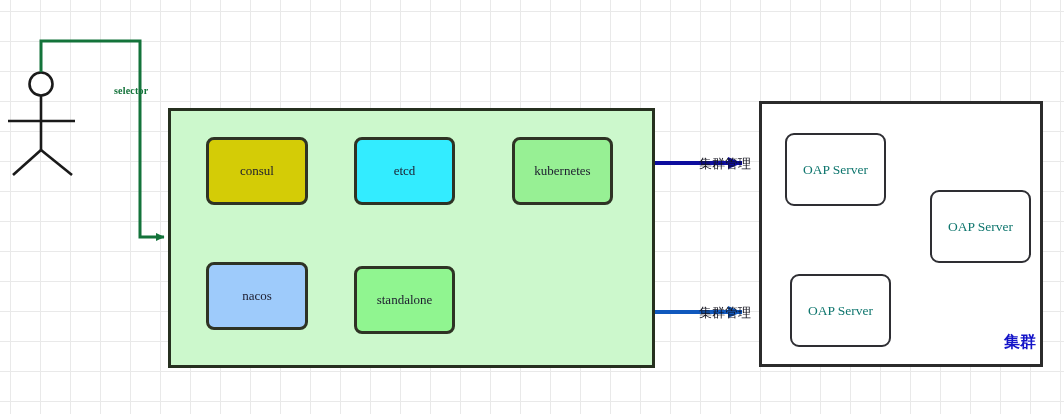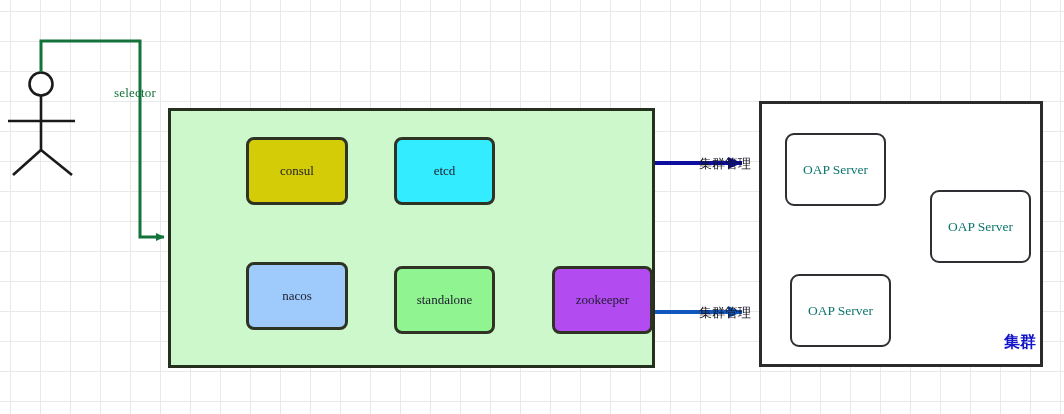--- a/index.html
+++ b/index.html
@@ -33,21 +33,20 @@
     display: flex;
     align-items: center;
     justify-content: center;
     font-family: "Liberation Serif", "DejaVu Serif", serif;
     color: #1c1c2e;
   }
   .service-box {
     border: 3px solid #2e3324;
     border-radius: 8px;
     font-size: 13px;
-    margin-left: 40px;
   }
   .group-box {
     background: #ccf8cc;
     border: 3px solid #26301f;
   }
   .cluster-box {
     background: #ffffff;
     border: 3px solid #2b2b2b;
   }
   .oap-box {
@@ -58,22 +57,22 @@
     color: #0f766e;
   }
   .edge-label {
     position: absolute;
     font-size: 12.5px;
     white-space: nowrap;
     font-family: "Liberation Serif", "DejaVu Serif", serif;
   }
   .selector-label {
     color: #13733a;
-    font-weight: normal;
-    font-size: 13px;
+    font-weight: bold;
+    font-size: 10px;
     letter-spacing: .2px;
   }
   .cn-label {
     color: #14141f;
     font-size: 13px;
     font-family: "DejaVu Sans", "Liberation Sans", sans-serif;
     margin-left: 20px;
   }
   .cluster-tag {
     position: absolute;
@@ -119,28 +118,28 @@
   <div class="edge-label selector-label" style="left:114px; top:85px;">selector</div>
 
   <div class="node group-box" style="left:168px; top:108px; width:487px; height:260px;"></div>
 
   <div class="node service-box" style="left:206px; top:137px; width:102px; height:68px; background:#d4cc06;">
     <span>consul</span>
   </div>
   <div class="node service-box" style="left:354px; top:137px; width:101px; height:68px; background:#33ecff;">
     <span>etcd</span>
   </div>
+  <div class="node service-box" style="left:512px; top:137px; width:101px; height:68px; background:#97f094;">
+    <span>kubernetes</span>
+  </div>
   <div class="node service-box" style="left:206px; top:262px; width:102px; height:68px; background:#9ecbfb;">
     <span>nacos</span>
   </div>
   <div class="node service-box" style="left:354px; top:266px; width:101px; height:68px; background:#90f590;">
     <span>standalone</span>
-  </div>
-  <div class="node service-box" style="left:512px; top:266px; width:101px; height:68px; background:#b24cf0;">
-    <span>zookeeper</span>
   </div>
 
   <div class="edge-label cn-label" style="left:679px; top:155px;">集群管理</div>
   <div class="edge-label cn-label" style="left:679px; top:304px;">集群管理</div>
 
   <div class="node cluster-box" style="left:759px; top:101px; width:284px; height:266px;"></div>
 
   <div class="node oap-box" style="left:785px; top:133px; width:101px; height:73px;">
     <span>OAP Server</span>
   </div>

